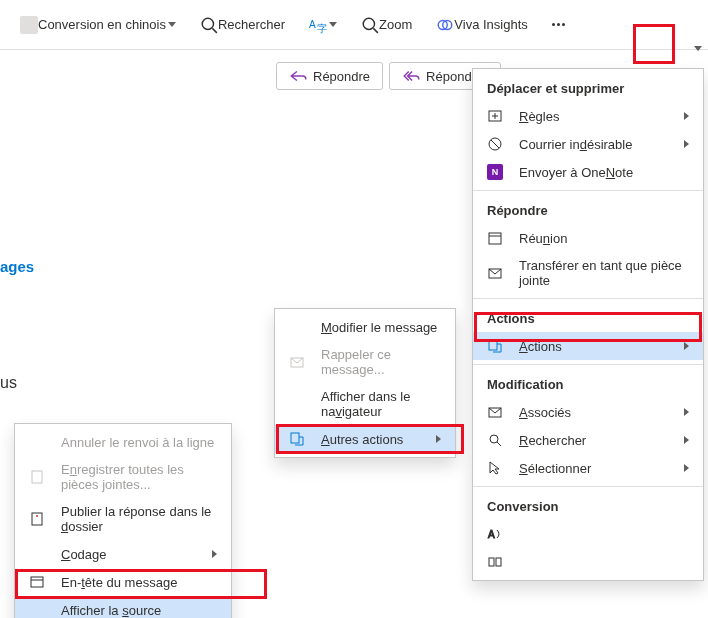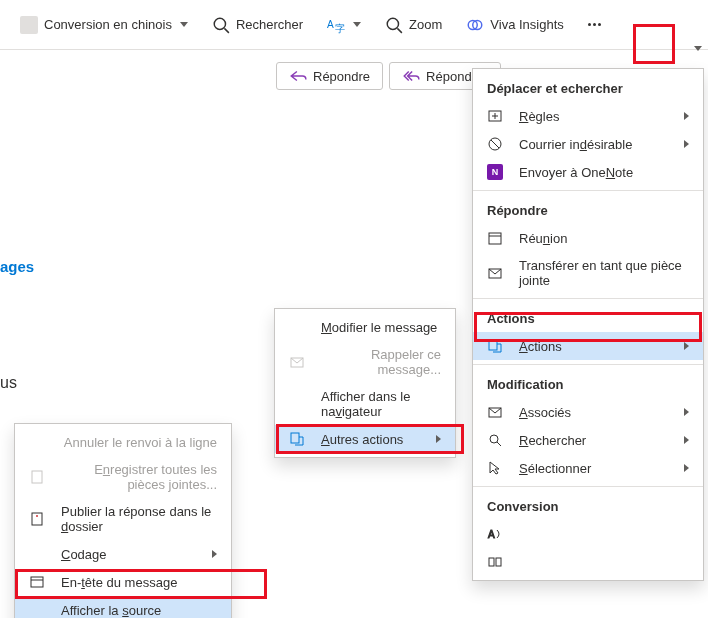--- a/index.html
+++ b/index.html
@@ -19,21 +19,21 @@
     align-items: center;
     height: 50px;
     padding: 0 10px;
     border-bottom: 1px solid #e1dfdd;
     position: relative;
     gap: 4px;
   }
   .rbtn {
     display: flex;
     align-items: center;
-    gap: 6px;
+    gap: 0;
     padding: 4px 10px;
     border-radius: 3px;
     cursor: pointer;
     white-space: nowrap;
   }
   .ricon {
     width: 18px; height: 18px;
     display: flex; align-items: center; justify-content: center;
   }
   .chev-down {
@@ -89,21 +89,21 @@
   }
   .mitem {
     display: flex; align-items: center;
     gap: 16px;
     padding: 6px 14px;
     cursor: pointer;
     position: relative;
     min-height: 28px;
   }
   .mitem .lbl { flex: 1; }
-  .mitem.disabled { color: #a19f9d; cursor: default; text-align: right; }
+  .mitem.disabled { color: #a19f9d; cursor: default; }
   .mitem.sel { background: #cfe4fa; }
   .mitem .chev-r {
     width: 0; height: 0;
     border-top: 4px solid transparent;
     border-bottom: 4px solid transparent;
     border-left: 5px solid #605e5c;
   }
   .hr { height: 1px; background: #e1dfdd; margin: 4px 0; }
   .micon { width: 16px; height: 16px; display:flex; align-items:center; justify-content:center; flex-shrink:0; }
   .micon svg { width: 16px; height: 16px; }
@@ -187,21 +187,21 @@
     <span class="ricon">
       <svg viewBox="0 0 16 16" fill="none" stroke="#8a3db6" stroke-width="1.3">
           <path d="M6 4 L2 8 L6 12 M9 4 L5 8 L9 12 M5 8 H12 a3 3 0 0 1 3 3"></path>
         </svg>
     </span>
     <span>Répondre à</span>
   </div>
 </div>
 
 <div class="menu menu-wide">
-  <div class="mhdr">Déplacer et echercher</div>
+  <div class="mhdr">Déplacer et supprimer</div>
   <div class="mitem">
     <span class="micon">
         <svg viewBox="0 0 16 16" fill="none" stroke="#323130" stroke-width="1">
           <rect x="2" y="3" width="12" height="10"></rect>
           <path d="M5 8 H11 M8 5 V11"></path>
         </svg>
       </span>
     <span class="lbl"><span></span><u>R</u>ègles</span>
     <span class="chev-r"></span>
   </div>

